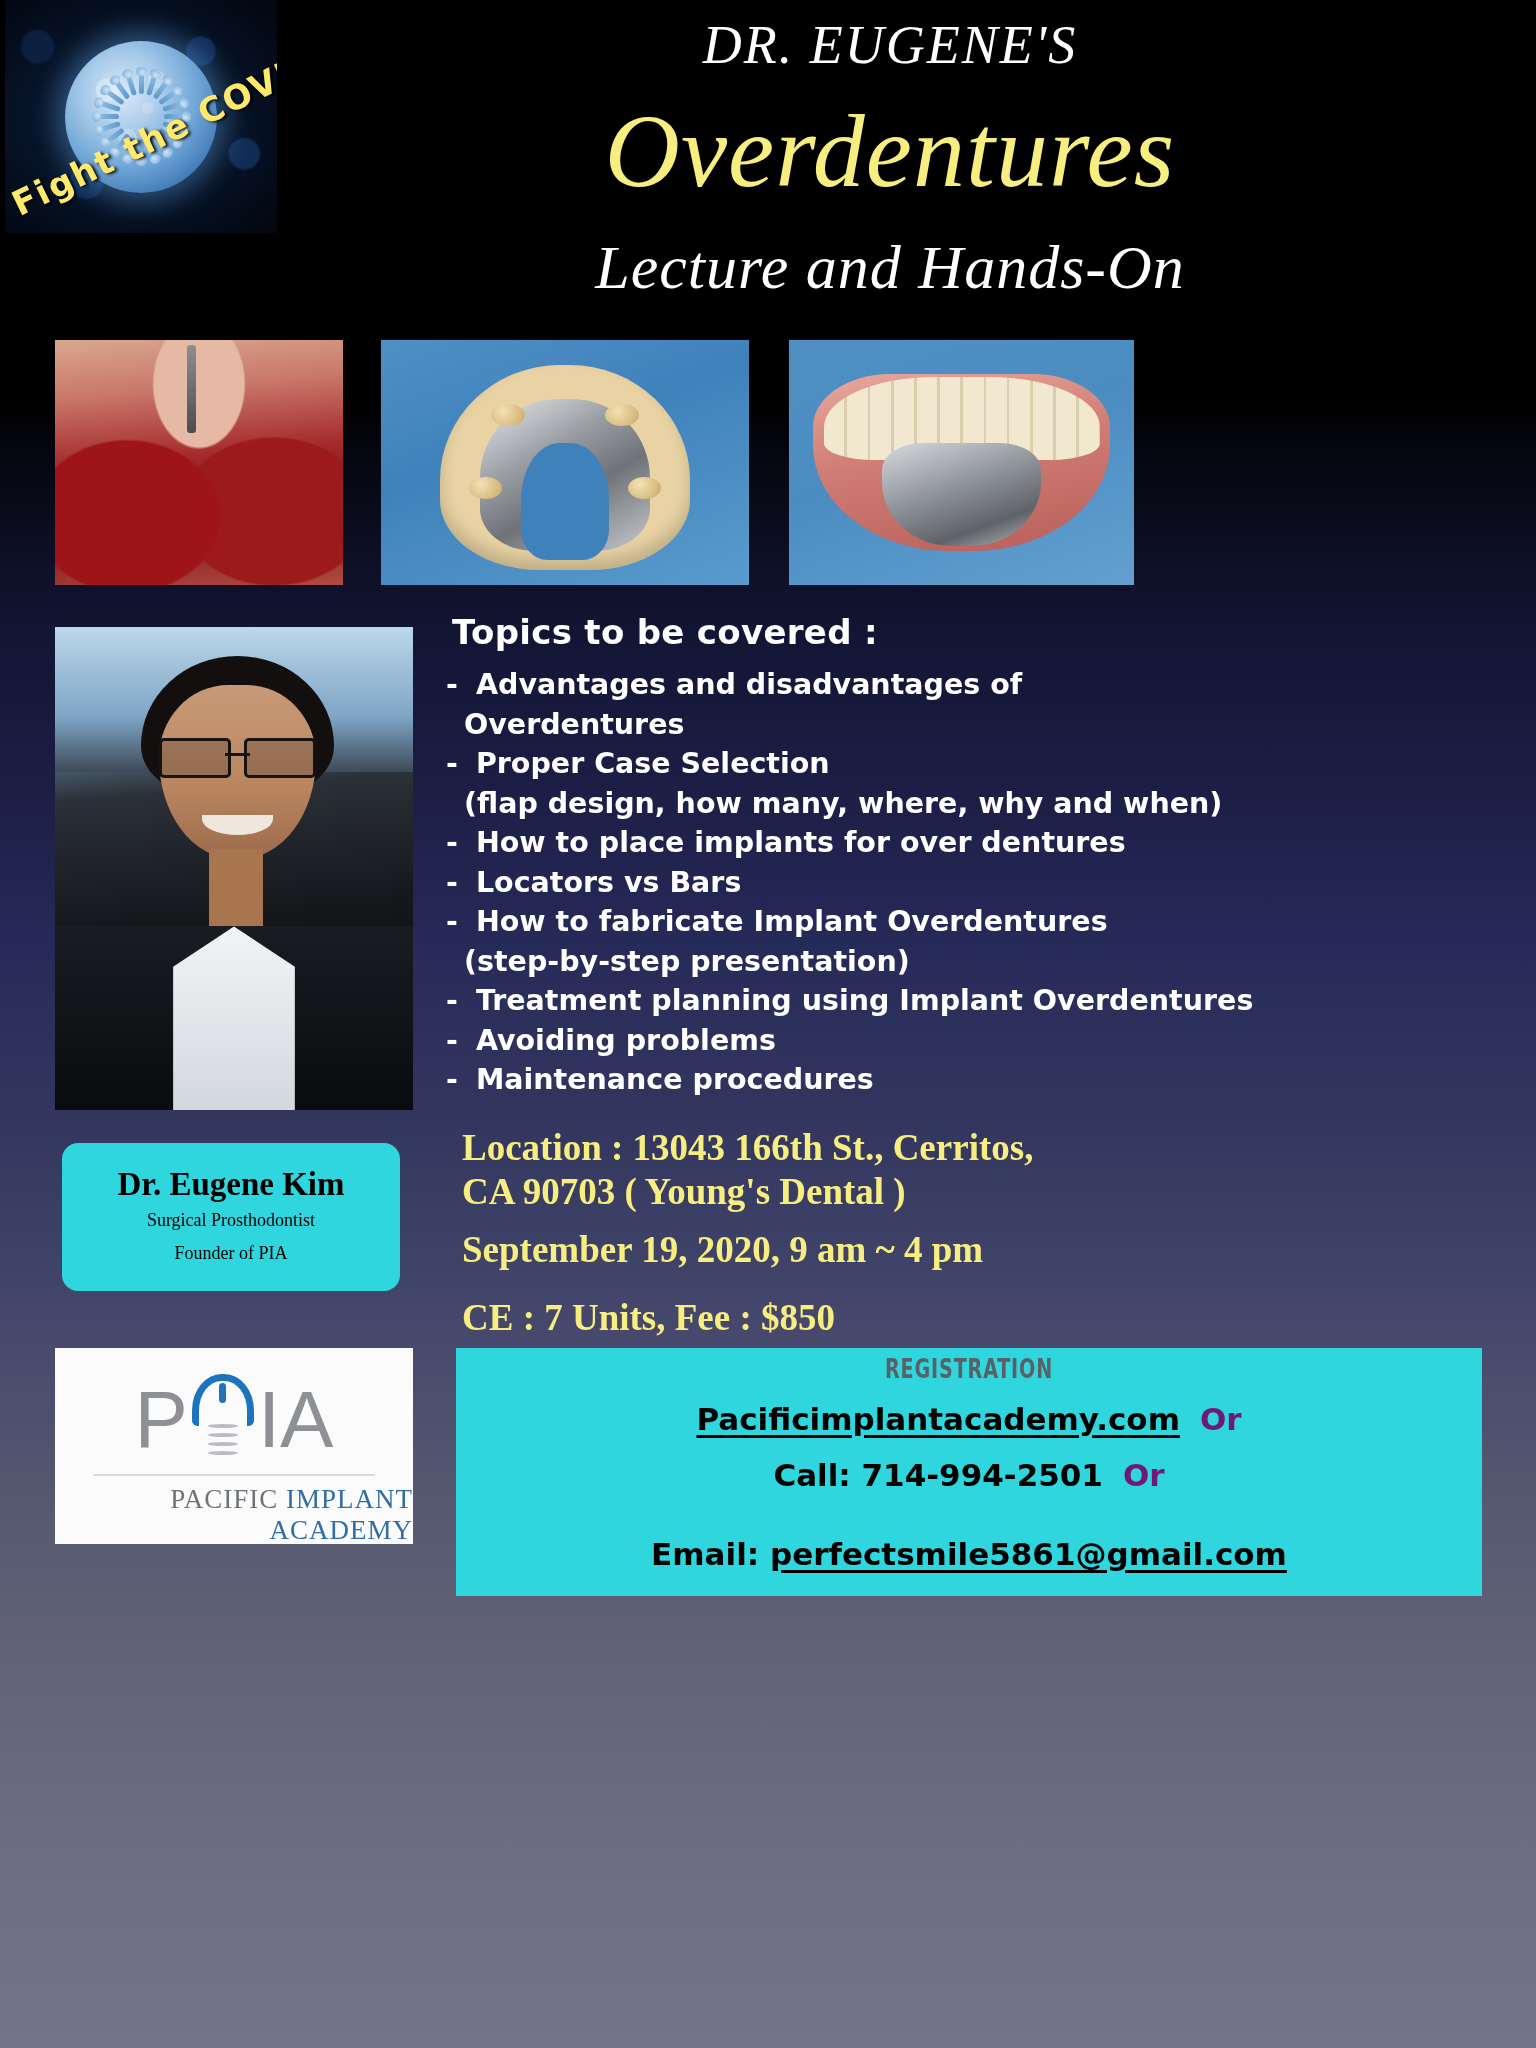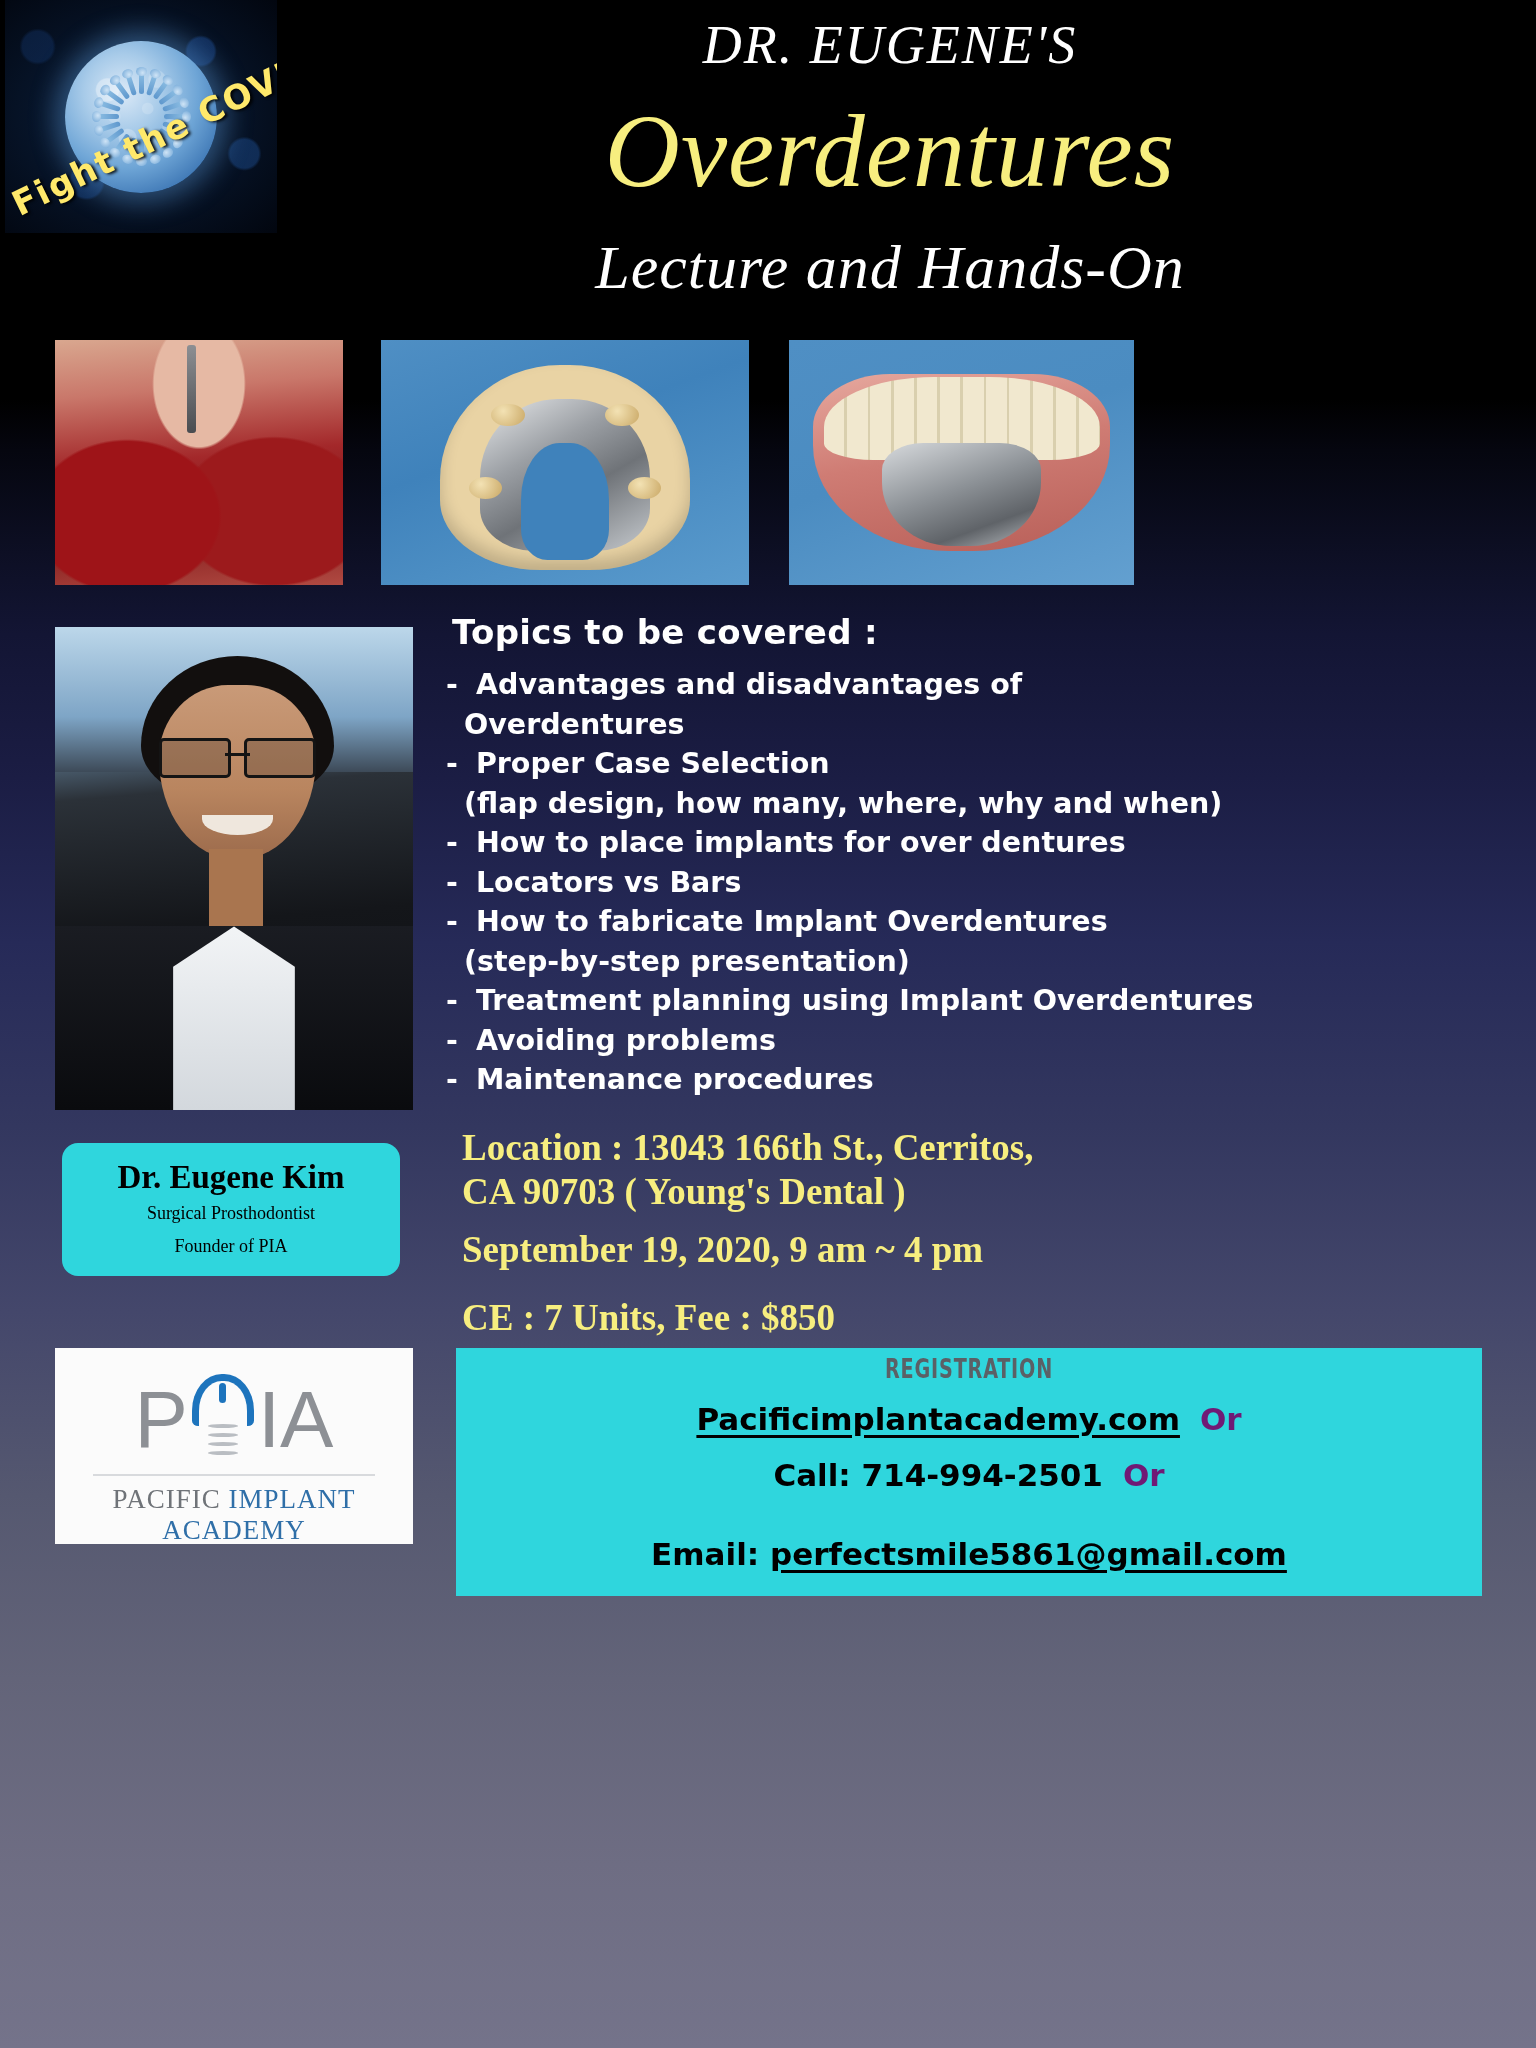--- a/index.html
+++ b/index.html
@@ -222,21 +222,21 @@
     color:#ffffff;font-size:28.5px;line-height:39.5px;
     font-family:"DejaVu Sans",sans-serif;
     white-space:nowrap;
   }
   .topics .row{display:block;font-weight:bold;}
   .topics .dash{display:inline-block;width:20px;color:#ffffff;}
   .topics .cont{display:inline-block;padding-left:18px;}
 
   
   .badge{
-    position:absolute;left:62px;top:1143px;width:338px;height:133px;
+    position:absolute;left:62px;top:1143px;width:338px;height:148px;
     background:#2fd6dd;border-radius:16px;
     display:flex;flex-direction:column;align-items:center;justify-content:center;
     font-family:"Liberation Serif",serif;color:#000;
   }
   .badge .n{font-weight:bold;font-size:33px;line-height:40px;}
   .badge .r{font-size:18px;line-height:33px;}
 
   
   .info{
     position:absolute;left:462px;font-family:"Liberation Serif",serif;
@@ -274,21 +274,21 @@
     position:absolute;left:16px;top:50px;width:30px;height:40px;
   }
   .pia .tooth .screw span{
     position:absolute;left:0;width:30px;height:4px;
     background:#b9bdc2;border-radius:50%;
   }
   .pia .rule{
     position:absolute;left:38px;right:38px;top:126px;height:2px;background:#d8dadd;
   }
   .pia .wordmark{
-    position:absolute;left:0;right:0;top:136px;text-align:center;
+    position:absolute;left:0;right:0;top:136px;text-align:right;
     font-family:"Liberation Serif",serif;font-size:27px;letter-spacing:1px;
   }
   .pia .wordmark .w1{color:#6f7378;}
   .pia .wordmark .w2{color:#2f6fa8;}
 
   
   .reg{
     position:absolute;left:456px;top:1348px;width:1026px;height:248px;
     background:#2fd6dd;
   }

